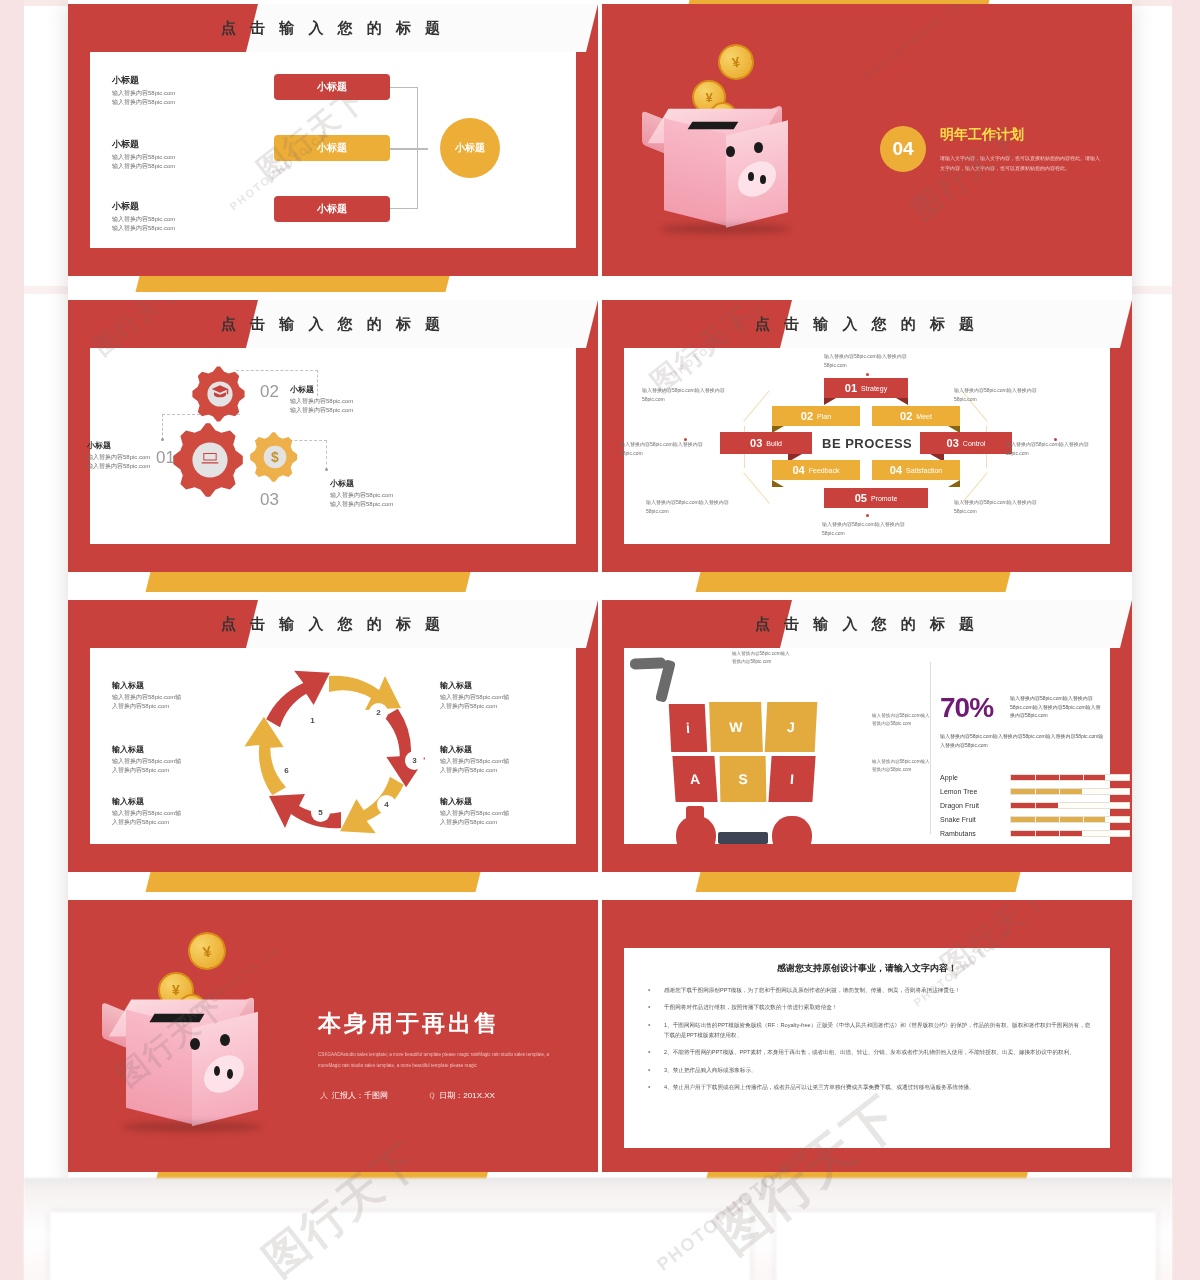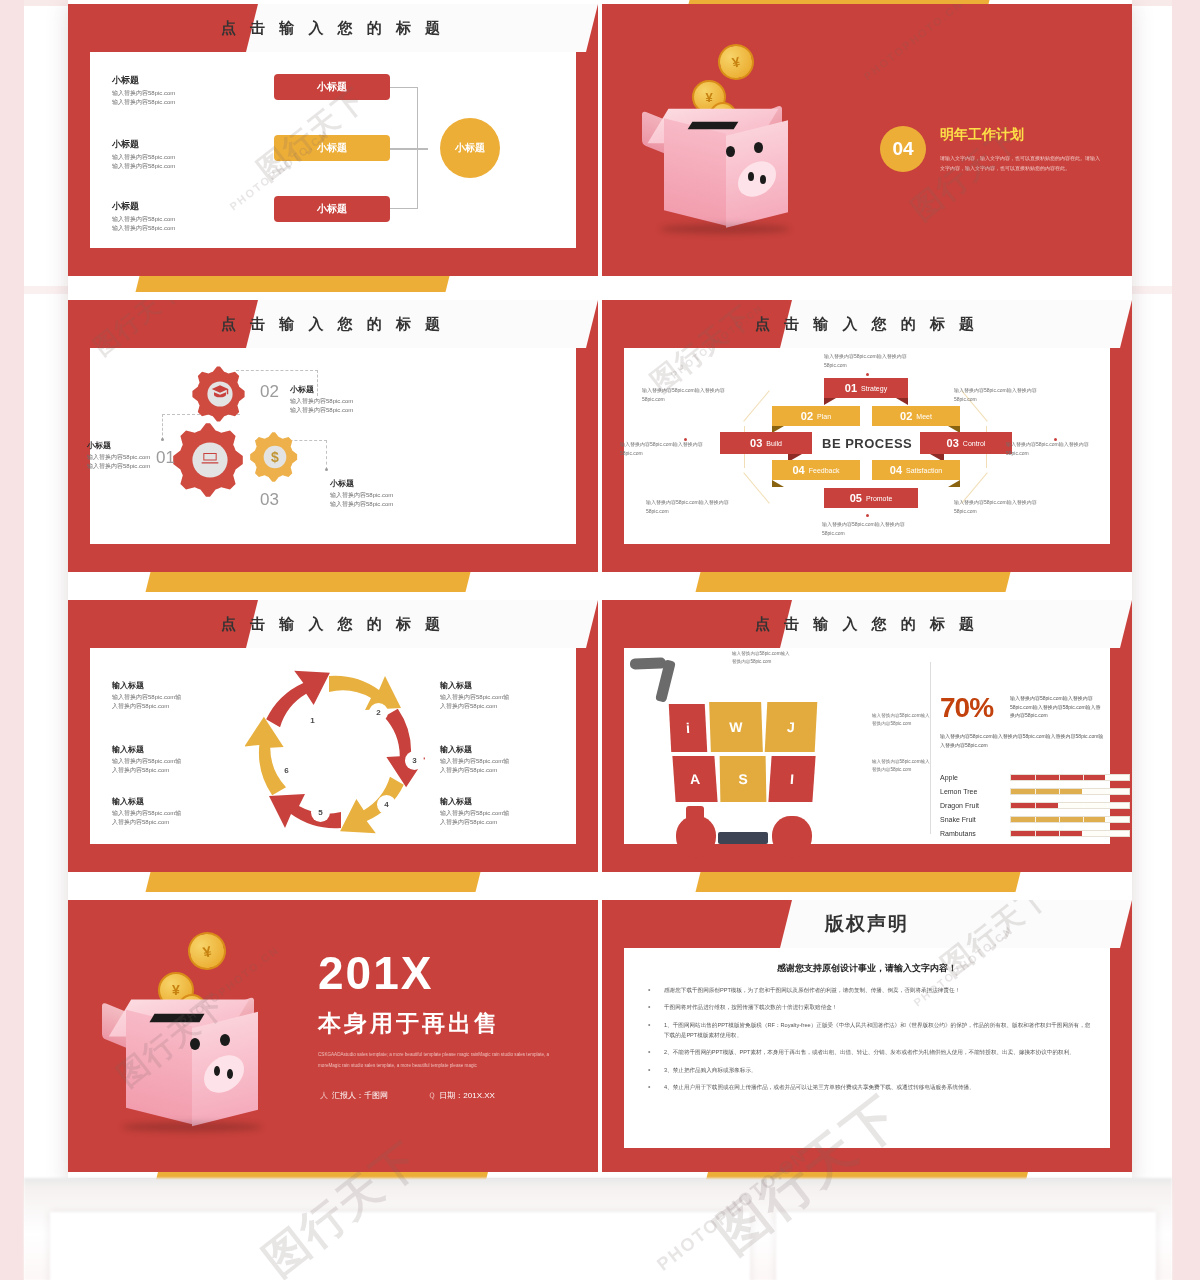--- a/index.html
+++ b/index.html
@@ -138,21 +138,21 @@
   .s5 .badge {
     position:absolute; width:17px; height:17px; border-radius:50%; background:#fff;
     display:flex; align-items:center; justify-content:center;
     font-size:8px; font-weight:bold; color:#4a4a4a; box-shadow:0 0 0 1px #fff;
   }
 
   
   .s6 .tile { position:absolute; display:flex; align-items:center; justify-content:center;
               color:#fff; font-size:14px; font-weight:bold; }
   .s6 .cap { position:absolute; font-size:4.6px; color:#6f6f6f; line-height:1.8; width:58px; }
-  .s6 .pct { position:absolute; font-size:28px; font-weight:bold; color:#c2410c; letter-spacing:-1px; }
+  .s6 .pct { position:absolute; font-size:28px; font-weight:bold; color:#701a75; letter-spacing:-1px; }
   .s6 .ptxt { position:absolute; font-size:5px; color:#555; line-height:1.7; }
   .s6 .vsep { position:absolute; width:1px; background:#ddd; }
   .s6 .brow { position:absolute; display:flex; align-items:center; }
   .s6 .bname { font-size:7px; color:#333; width:70px; }
   .s6 .btrack { position:relative; width:120px; height:7px; border:1px solid #e7e0d4; background:#fffdf7; }
   .s6 .bfill { position:absolute; left:0; top:0; height:100%; }
   .s6 .bseg { position:absolute; top:0; width:1px; height:100%; background:#fff; opacity:.85; }
 
   
   .s7 .year { position:absolute; left:250px; top:46px; color:#fff; font-size:46px; font-weight:bold; letter-spacing:2px; }
@@ -375,21 +375,21 @@
       <span class="n">04</span>
       <span class="t">Feedback</span>
     </div>
     <div class="fold" style="left:148px; top:132px; width:0;height:0;border-bottom:7px solid #8a6311;border-right:12px solid transparent;"></div>
     <div class="rib yel" style="left:248px; top:112px; width:88px; height:20px;">
       <span class="n">04</span>
       <span class="t">Satisfaction</span>
     </div>
     <div class="fold" style="left:324px; top:132px; width:0;height:0;border-bottom:7px solid #8a6311;border-left:12px solid transparent;"></div>
 
-    <div class="rib red" style="left:200px; top:140px; width:94px; height:20px;">
+    <div class="rib red" style="left:200px; top:140px; width:104px; height:20px;">
       <span class="n">05</span>
       <span class="t">Promote</span>
     </div>
 
     <div class="core" style="left:198px; top:88px;">BE PROCESS</div>
 
     <div class="cap" style="left:200px; top:4px;">输入替换内容58pic.com输入替换内容58pic.com</div>
     <div class="tick" style="left:242px; top:25px;"></div>
     <div class="cap" style="left:18px;  top:38px;">输入替换内容58pic.com输入替换内容58pic.com</div>
     <div class="cap" style="left:330px; top:38px;">输入替换内容58pic.com输入替换内容58pic.com</div>
@@ -572,40 +572,35 @@
     <div class="box-front" style="left:30px; top:90px; width:66px; height:98px; transform:skewY(14deg); background:linear-gradient(180deg,#f8b9c6,#f29dae);"></div>
     <div class="box-side" style="left:96px; top:92px; width:66px; height:98px; transform:skewY(-14deg); background:linear-gradient(180deg,#fbd2da,#f5abbc);"></div>
     <div style="position:absolute; left:56px; top:84px; width:50px; height:12px; background:#1b1b1b; transform:skewX(-31deg) scaleY(.7);"></div>
     <div style="position:absolute; left:108px; top:128px; width:40px; height:36px; border-radius:50%; background:#fde3e9; transform:skewY(-14deg);"></div>
     <div style="position:absolute; left:118px; top:138px; width:6px; height:10px; border-radius:50%; background:#1b1b1b;"></div>
     <div style="position:absolute; left:131px; top:141px; width:6px; height:10px; border-radius:50%; background:#1b1b1b;"></div>
     <div style="position:absolute; left:94px;  top:110px; width:10px; height:12px; border-radius:50%; background:#1b1b1b;"></div>
     <div style="position:absolute; left:124px; top:106px; width:10px; height:12px; border-radius:50%; background:#1b1b1b;"></div>
     <div style="position:absolute; left:26px; top:194px; width:140px; height:10px; border-radius:50%; background:rgba(0,0,0,.18); filter:blur(3px);"></div>
   </div>
-  <div class="year">201X</div>
   <div class="thx">本身用于再出售</div>
   <div class="eng">CSKGAADAstudio sales template; a more beautiful template please magic rainMagic rain studio sales template, a moreMagic rain studio sales template, a more beautiful template please magic</div>
   <div class="meta">
     <span>
       <span class="gl">人</span><span>汇报人：千图网</span>
     </span>
     <span>
       <span class="gl">Ｑ</span><span>日期：201X.XX</span>
     </span>
   </div>
   <div class="wm rot" style="left:40px; top:120px; font-size:30px;">图行天下</div>
   <div class="wm rot" style="left:100px; top:80px; font-size:11px;">PHOTOPHOTO.CN</div>
 </div>
 
 <div class="slide col-r row-4 s8">
-  <div class="hdr">
-    <div class="band"></div>
-    <div class="title" style="font-size:19px; letter-spacing:2px;">版权声明</div>
-  </div>
   <div class="card">
     <div class="lead">感谢您支持原创设计事业，请输入文字内容！</div>
     <ul>
       <li>感谢您下载千图网原创PPT模板，为了您和千图网以及原创作者的利益，请勿复制、传播、倒卖，否则将承担法律责任！</li>
       <li>千图网将对作品进行维权，按照传播下载次数的十倍进行索取赔偿金！</li>
       <li>1、千图网网站出售的PPT模版皆免版税（RF：Royalty-free）正版受《中华人民共和国著作法》和《世界版权公约》的保护，作品的所有权、版权和著作权归千图网所有，您下载的是PPT模版素材使用权。</li>
       <li>2、不能将千图网的PPT模版、PPT素材，本身用于再出售，或者出租、出借、转让、分销、发布或者作为礼物供他人使用，不能转授权、出卖、嫁接本协议中的权利。</li>
       <li>3、禁止把作品购入商标或形象标示。</li>
       <li>4、禁止用户用于下载照或在网上传播作品，或者并品可以让第三方单独付费或共享免费下载、或通过转移电话服务系统传播。</li>
     </ul>

